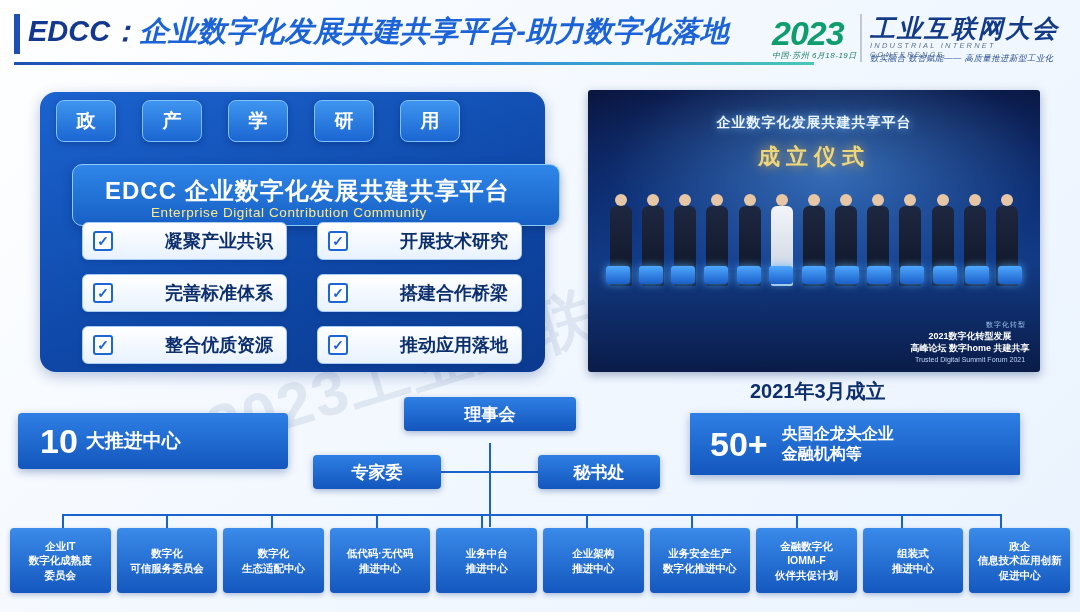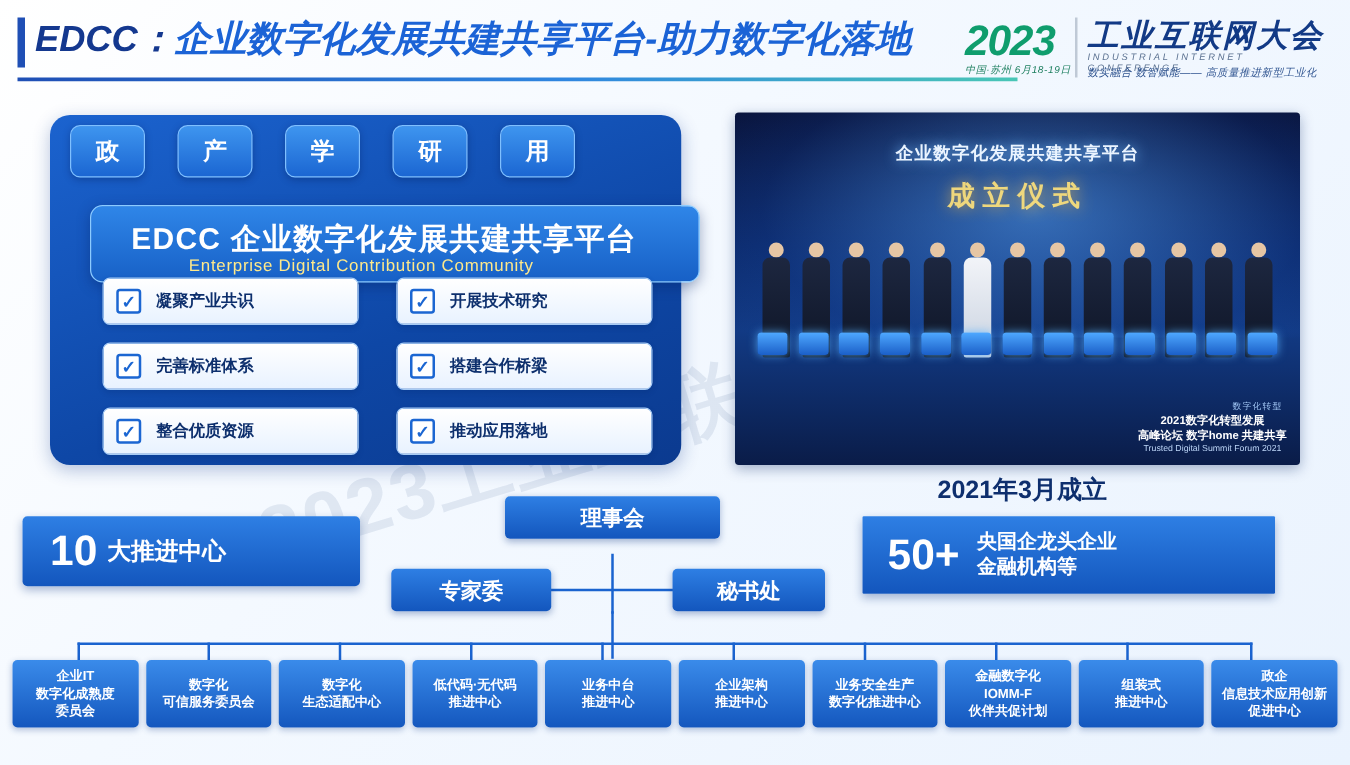--- a/index.html
+++ b/index.html
@@ -120,21 +120,21 @@
     border: 1px solid #a8ccf5;
     display: flex; align-items: center; padding-left: 10px;
     box-shadow: 0 2px 4px rgba(0,40,110,0.22);
   }
   .checkbox {
     width: 20px; height: 20px; border: 2px solid #1b66d2; border-radius: 3px;
     background: #ffffff; margin-right: 12px;
     display: flex; align-items: center; justify-content: center;
     color: #1b66d2; font-size: 14px; font-weight: bold; line-height: 1;
   }
-  .feature-label { color: #0d2f6d; font-size: 13px; font-weight: bold; }
+  .feature-label { color: #0d2f6d; font-size: 18px; font-weight: bold; margin-left: 40px; }
 
   
   .photo {
     position: absolute; left: 588px; top: 90px; width: 452px; height: 282px;
     border-radius: 3px; overflow: hidden;
     background: linear-gradient(180deg, #09133a 0%, #0c2a6b 38%, #123a84 62%, #0a1c48 100%);
     box-shadow: 0 3px 10px rgba(10,40,100,0.35);
   }
   .photo .glow {
     position: absolute; left: -40px; top: -70px; width: 560px; height: 250px;
@@ -227,21 +227,21 @@
     box-shadow: 0 2px 6px rgba(15,55,130,0.35);
   }
   #org-council { left: 404px; top: 397px; width: 172px; height: 34px; }
   #org-expert  { left: 313px; top: 455px; width: 128px; height: 34px; }
   #org-secret  { left: 538px; top: 455px; width: 122px; height: 34px; }
 
   .conn { position: absolute; background: #1a63cf; }
 
   
   .bottom-row {
-    position: absolute; left: 10px; top: 528px; width: 1060px; height: 54px;
+    position: absolute; left: 10px; top: 528px; width: 1060px; height: 65px;
     display: flex; gap: 6px;
   }
   .center-card {
     flex: 1; border-radius: 4px;
     background: linear-gradient(180deg, #3a8bea 0%, #1457be 100%);
     color: #ffffff; font-size: 10.5px; font-weight: bold;
     display: flex; flex-direction: column; align-items: center; justify-content: center;
     text-align: center; line-height: 1.35; padding: 2px;
     box-shadow: 0 2px 5px rgba(15,55,130,0.3);
   }

